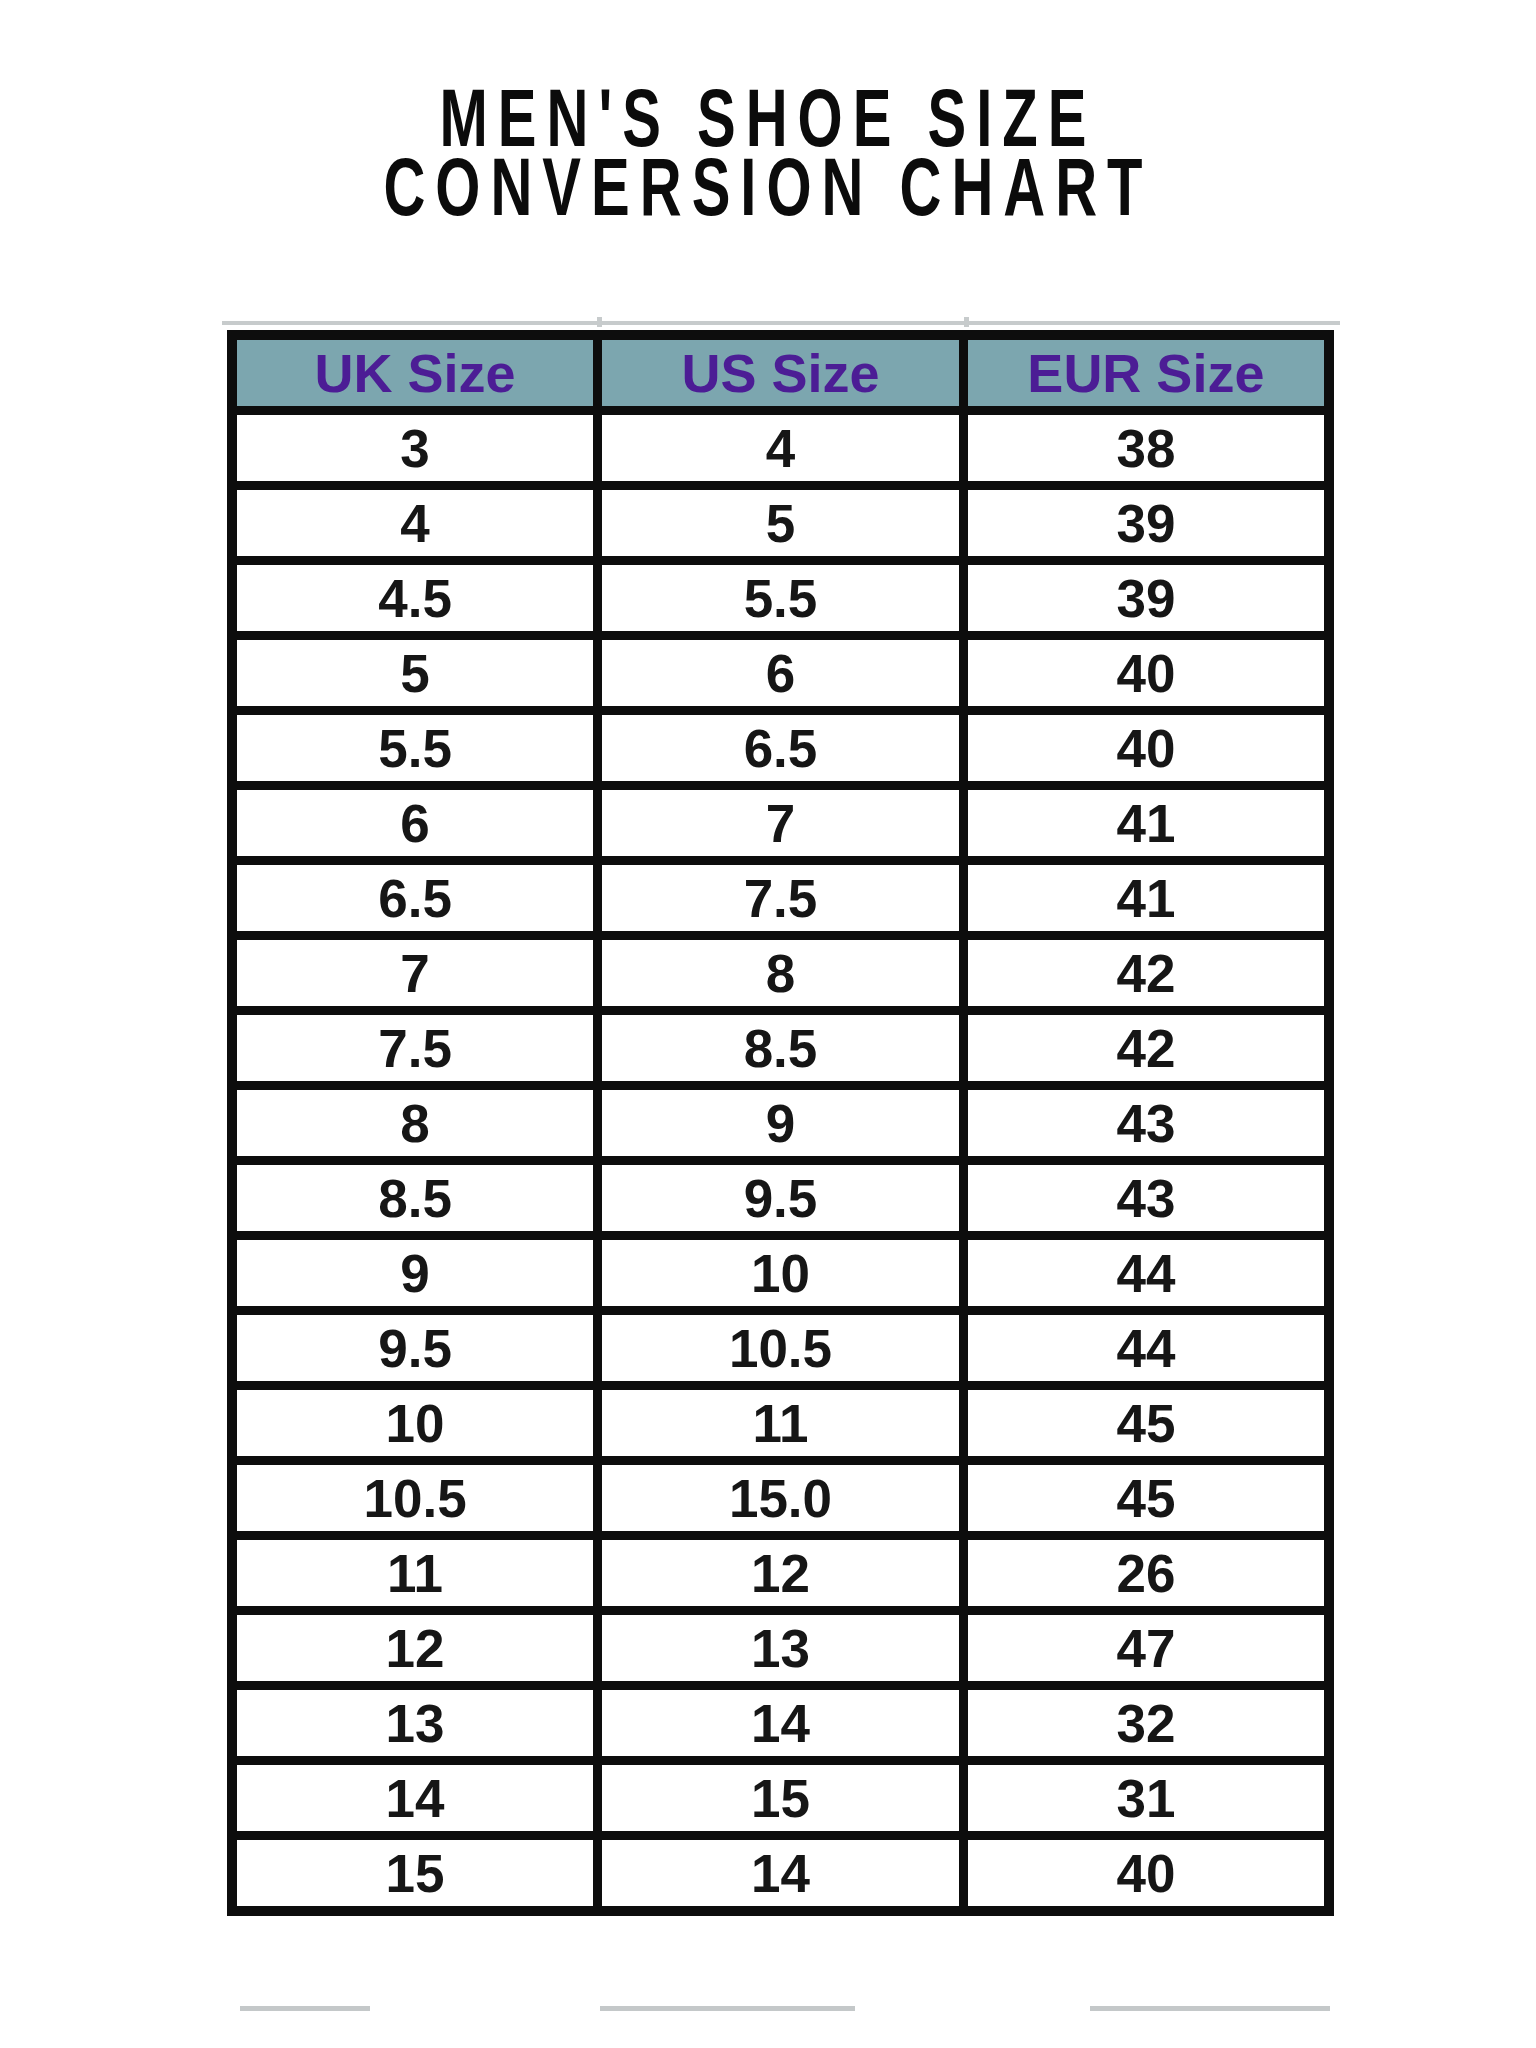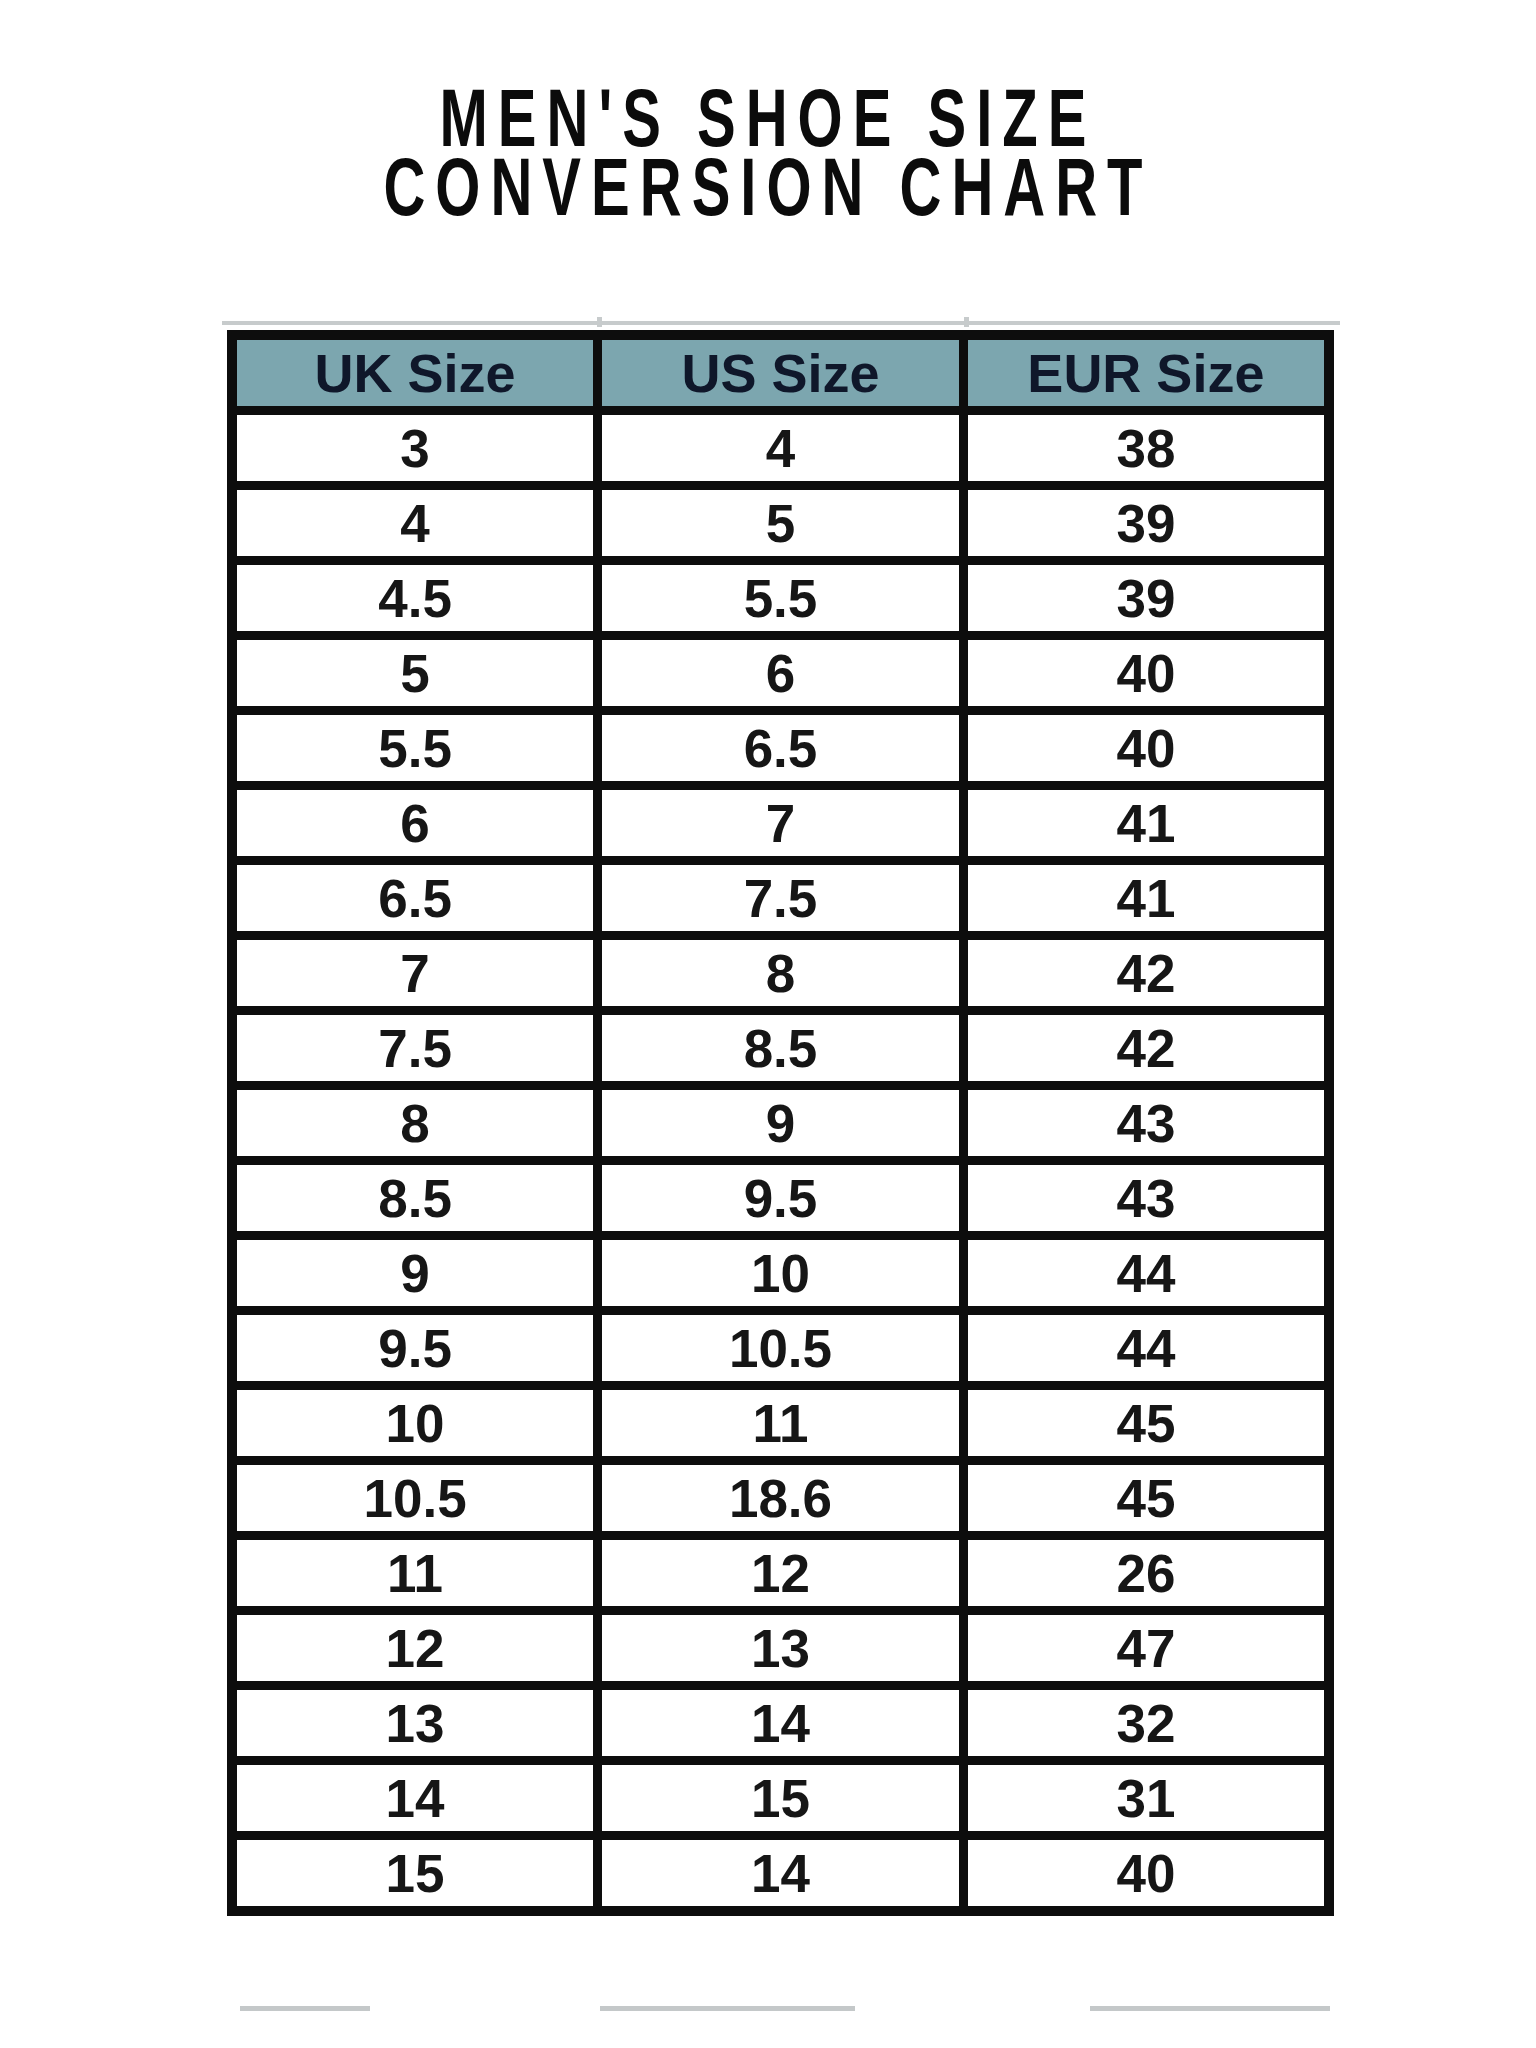--- a/index.html
+++ b/index.html
@@ -50,21 +50,21 @@
     border: 9px solid #0d0d0d;
     height: 66px;
     text-align: center;
     vertical-align: middle;
     font-weight: bold;
     font-size: 53px;
     padding: 0;
   }
   .conv-table th {
     background: #7ca6af;
-    color: #0f172a;
+    color: #4c1d95;
     font-size: 54px;
   }
   .conv-table td {
     background: #ffffff;
     color: #161616;
   }
   
   .scan-artifact {
     position: absolute;
     background: #c7cbcc;
@@ -165,21 +165,21 @@
         <td>10.5</td>
         <td>44</td>
       </tr>
         <tr>
         <td>10</td>
         <td>11</td>
         <td>45</td>
       </tr>
         <tr>
         <td>10.5</td>
-        <td>18.6</td>
+        <td>15.0</td>
         <td>45</td>
       </tr>
         <tr>
         <td>11</td>
         <td>12</td>
         <td>26</td>
       </tr>
         <tr>
         <td>12</td>
         <td>13</td>

